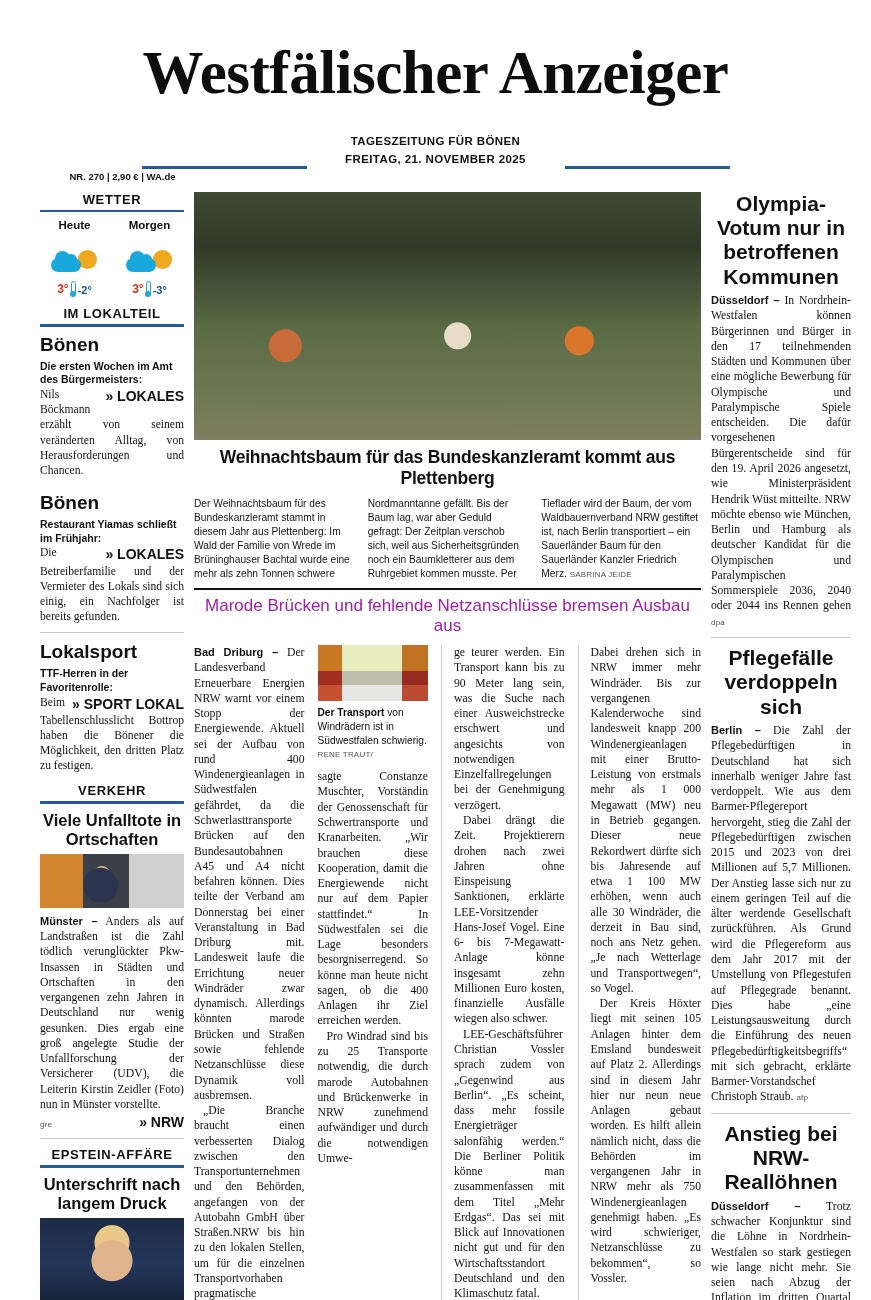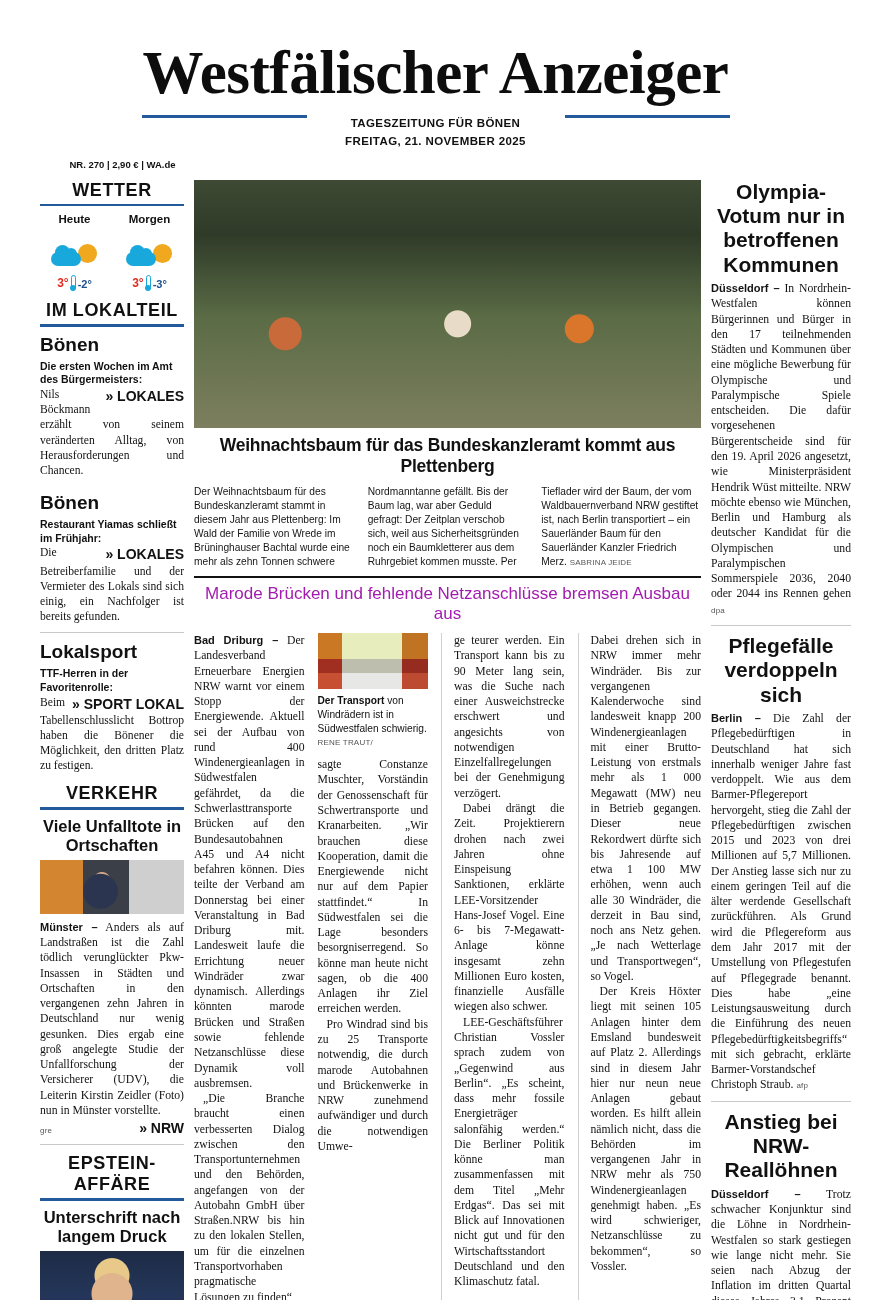--- a/index.html
+++ b/index.html
@@ -17,49 +17,48 @@
   .masthead { text-align: center; padding-top: 42px; }
   .masthead h1 {
     font-family: "Liberation Serif", serif;
     font-weight: 700;
     font-size: 61px;
     letter-spacing: -0.5px;
     line-height: 1.0;
     color: #0d0d0d;
   }
   .mast-rule-row {
-    display: flex; align-items: flex-start; justify-content: center;
-    gap: 4px; margin-top: 12px;
+    display: flex; align-items: flex-end; justify-content: center;
+    gap: 4px; margin-top: 30px;
   }
   .mast-rule { height: 3px; background: #235a9c; flex: 1 1 auto; max-width: 165px; }
   .mast-center { text-align: center; min-width: 250px; }
   .mast-center div {
     font-family: "Liberation Sans", sans-serif;
     font-weight: 700; font-size: 11.5px; letter-spacing: 0.4px;
     color: #111; line-height: 1.55;
   }
   .mast-meta {
     font-family: "Liberation Sans", sans-serif;
     font-weight: 700; font-size: 9.5px; color: #111;
-    margin-top: 6px;
   }
   .mast-row2 { display: flex; align-items: flex-start; justify-content: space-between; margin-top: 2px; }
   .mast-row2 .left { width: 165px; }
   .mast-row2 .right { width: 165px; }
 
   
   .grid { display: flex; gap: 10px; margin-top: 10px; }
   .col-left { width: 144px; flex: 0 0 144px; }
   .col-mid { width: 507px; flex: 0 0 507px; }
   .col-right { width: 140px; flex: 0 0 140px; }
 
   
   .sec-head {
     font-family: "Liberation Sans", sans-serif;
-    font-weight: 700; font-size: 18px; letter-spacing: 0.6px;
+    font-weight: 700; font-size: 13px; letter-spacing: 0.6px;
     text-align: center; color: #111; padding-bottom: 3px;
   }
   .sec-rule { height: 2.5px; background: #235a9c; margin-bottom: 7px; }
   .thin-rule { height: 1px; background: #c9c9c9; margin: 8px 0; }
   .black-rule { height: 2px; background: #111; margin: 7px 0 6px; }
 
   
   .wx { display: flex; gap: 6px; text-align: center; }
   .wx-cell { flex: 1; }
   .wx-day {

